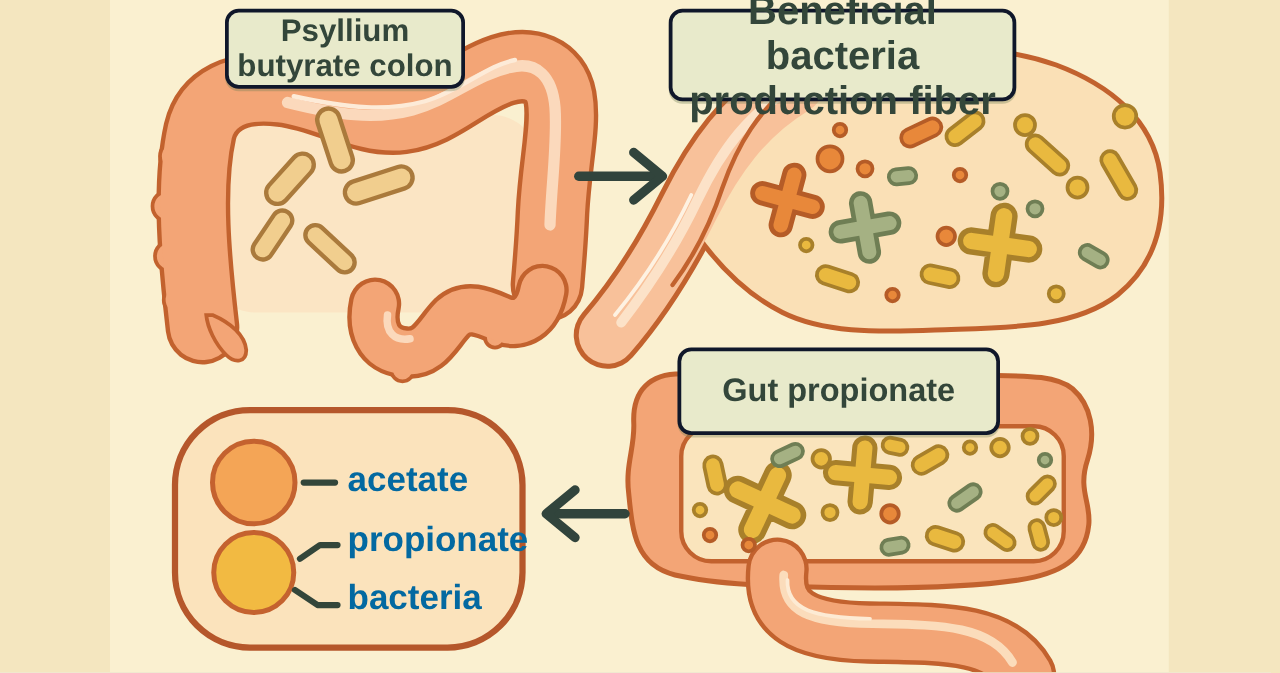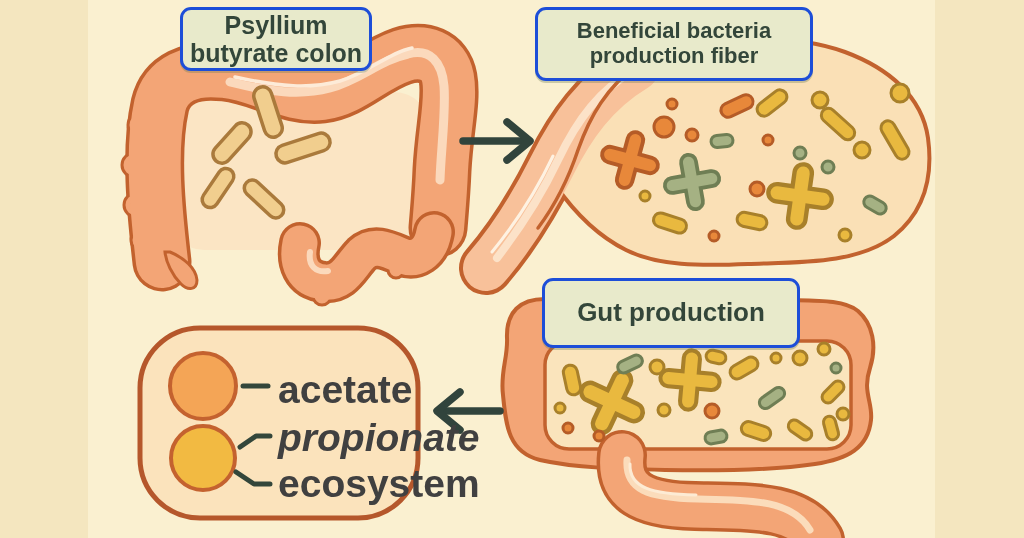--- a/index.html
+++ b/index.html
@@ -7,34 +7,34 @@
     position:relative;width:1024px;height:538px;overflow:hidden;
     background:#FAF0D0;
     font-family:"Liberation Sans","DejaVu Sans",sans-serif;
   }
   .side-strip{position:absolute;top:0;height:538px;background:#F4E6BF;}
   #strip-left{left:0;width:88px;}
   #strip-right{left:935px;width:89px;}
   svg{position:absolute;left:0;top:0;}
   .label-box{
     position:absolute;display:flex;align-items:center;justify-content:center;
-    background:#E8EACB;border:3px solid #1d4ed8;border-radius:11px;
+    background:#E8EACB;border:3px solid #0f172a;border-radius:11px;
     color:#33463A;font-weight:bold;text-align:center;line-height:1.13;
     box-shadow:0 2px 0 rgba(110,125,85,.35);box-sizing:border-box;
   }
   .label-box span{display:block;}
   #box-psyllium{left:180px;top:7px;width:192px;height:64px;font-size:25px;}
-  #box-bacteria{left:535px;top:7px;width:278px;height:74px;font-size:22px;}
+  #box-bacteria{left:535px;top:7px;width:278px;height:74px;font-size:32px;}
   #box-gut{left:542px;top:278px;width:258px;height:70px;font-size:26px;}
   #box-scfa{left:213px;top:296px;width:209px;height:46px;font-size:28px;}
   .scfa-label{
-    position:absolute;color:#404040;font-weight:bold;font-size:39px;
+    position:absolute;color:#0369a1;font-weight:bold;font-size:28px;
   }
   #lbl-acetate{left:278px;top:368px;}
-  #lbl-propionate{left:278px;top:416px;font-style:italic;}
+  #lbl-propionate{left:278px;top:416px;}
   #lbl-butyrate{left:278px;top:462px;}
 </style>
 </head>
 <body>
 
 <div id="stage">
   <div class="side-strip" id="strip-left"></div>
   <div class="side-strip" id="strip-right"></div>
 
   <svg width="1024" height="538" viewBox="0 0 1024 538">
@@ -211,21 +211,21 @@
 
   <div class="label-box" id="box-bacteria">
     <div>
       <span>Beneficial bacteria</span>
       <span>production fiber</span>
     </div>
   </div>
 
   <div class="label-box" id="box-gut">
     <div>
-      <span>Gut production</span>
+      <span>Gut propionate</span>
     </div>
   </div>
 
 
   <div class="scfa-label" id="lbl-acetate">acetate</div>
   <div class="scfa-label" id="lbl-propionate">propionate</div>
-  <div class="scfa-label" id="lbl-butyrate">ecosystem</div>
+  <div class="scfa-label" id="lbl-butyrate">bacteria</div>
 </div>
 
 </body></html>

